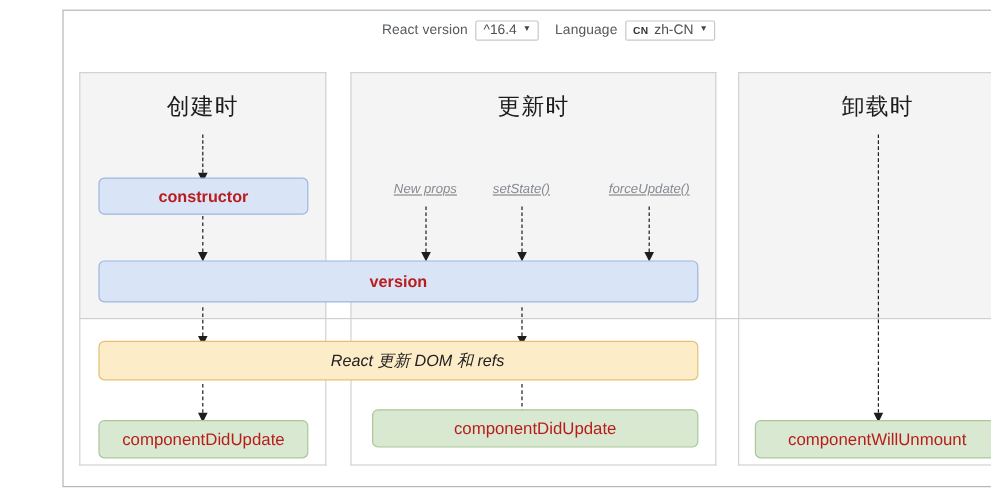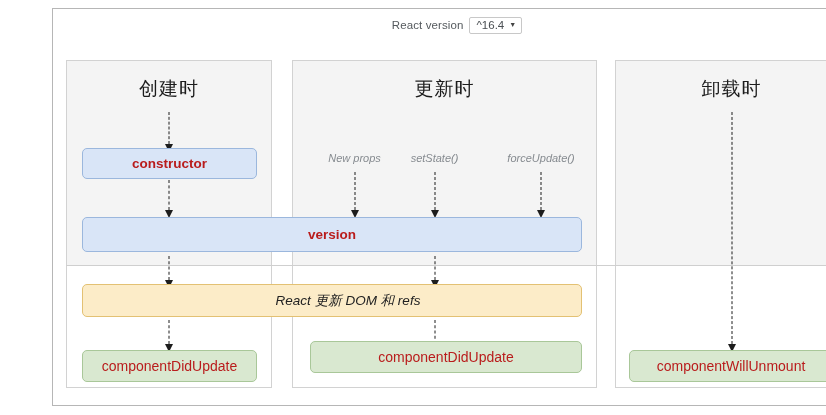--- a/index.html
+++ b/index.html
@@ -171,20 +171,21 @@
 
   
   .trigger-label {
     position: absolute;
     font-size: 11px;
     font-style: italic;
     color: #868b90;
     text-align: center;
     z-index: 4;
     white-space: nowrap;
+    text-decoration: underline;
   }
 
   
   .arrow {
     position: absolute;
     z-index: 3;
   }
   .arrow .shaft {
     position: absolute;
     left: 50%;
@@ -215,20 +216,28 @@
   <div class="toolbar">
 
     <div class="tool-group">
       <span class="tool-label">React version</span>
       <span class="select-box">
         <span>^16.4</span>
         <span class="caret">▼</span>
       </span>
     </div>
 
+    <div class="tool-group">
+      <span class="tool-label">Language</span>
+      <span class="select-box">
+        <span class="flag-badge">CN</span>
+        <span>zh-CN</span>
+        <span class="caret">▼</span>
+      </span>
+    </div>
 
   </div>
 
   <div class="canvas">
 
     <div class="col-panel top" style="left:22px;  top:60px; width:206px; height:205px;"></div>
     <div class="col-panel top" style="left:248px; top:60px; width:305px; height:205px;"></div>
     <div class="col-panel top" style="left:571px; top:60px; width:233px; height:205px;"></div>
 
     <div class="col-panel bottom" style="left:22px;  top:265px; width:206px; height:123px;"></div>

